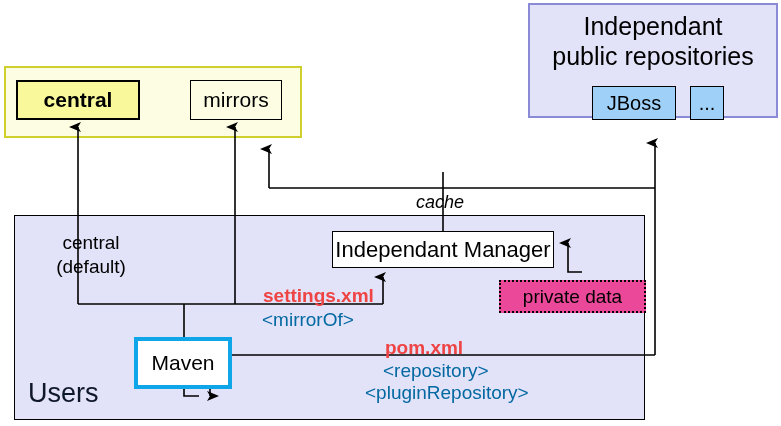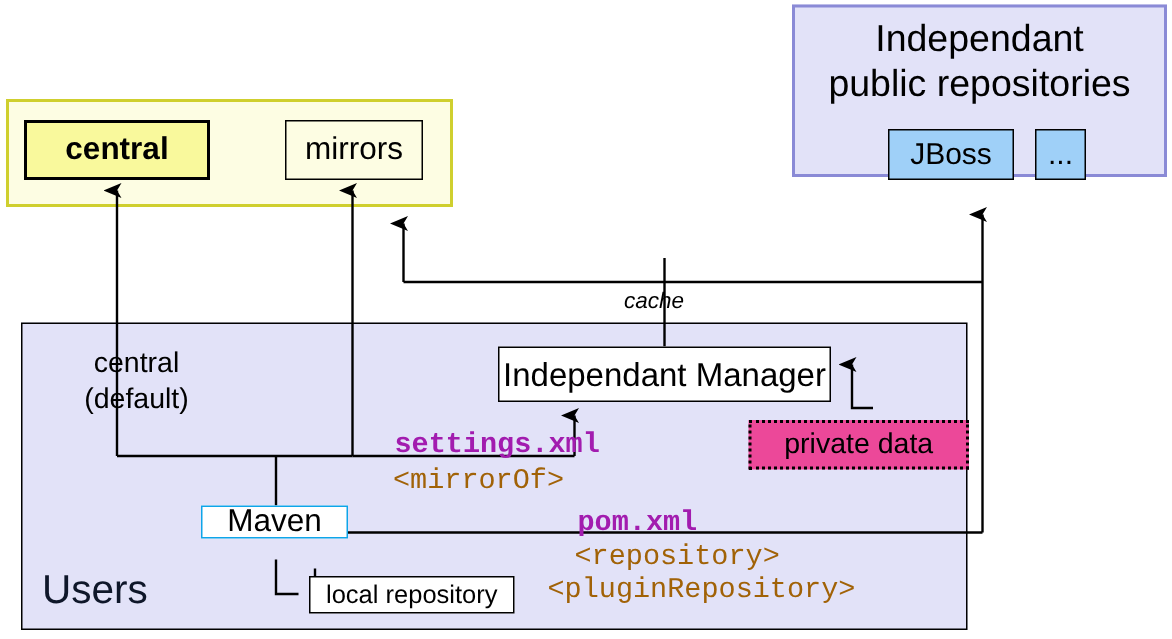--- a/index.html
+++ b/index.html
@@ -90,23 +90,23 @@
   #central-default-label {
     position: absolute;
     left: 36px; top: 231px; width: 110px;
     font-size: 19px;
     text-align: center;
     line-height: 1.25;
     color: #000;
   }
 
   #maven-box {
-    left: 134px; top: 337px; width: 98px; height: 22px;
-    background: #ffffff;
-    border: 1px solid #0ea5e9;
+    left: 134px; top: 337px; width: 98px; height: 52px;
+    background: #ffffff;
+    border: 4px solid #0ea5e9;
     font-size: 21px;
   }
   #local-repo-box {
     left: 206px; top: 384px; width: 137px; height: 25px;
     background: #ffffff;
     border: 1px solid #000000;
     font-size: 17px;
   }
   #repo-manager-box {
     left: 332px; top: 231px; width: 222px; height: 37px;
@@ -121,38 +121,38 @@
     font-size: 19px;
   }
 
   
   .anno {
     position: absolute;
     color: #000;
     white-space: nowrap;
   }
   .mono-bold {
-    font-family: Liberation Mono, monospace;
+    font-family: Liberation Sans, sans-serif;
     font-weight: bold;
     font-size: 19px;
-    color: #a21caf;
+    color: #ef4444;
   }
   .mono-gray {
-    font-family: Liberation Mono, monospace;
-    font-size: 19px;
-    color: #a16207;
+    font-family: Liberation Sans, sans-serif;
+    font-size: 19px;
+    color: #0369a1;
   }
   #settings-xml { left: 263px; top: 285px; }
   #mirror-of    { left: 262px; top: 309px; }
   #pom-xml      { left: 385px; top: 337px; }
   #repository-tag { left: 383px; top: 360px; }
   #plugin-repository-tag { left: 365px; top: 382px; }
   #cache-label {
     left: 416px; top: 192px;
-    font-size: 15px;
+    font-size: 18px;
     font-style: italic;
     font-family: "Liberation Sans", sans-serif;
   }
 
   #wires { position: absolute; left: 0; top: 0; width: 781px; height: 426px; pointer-events: none; }
 </style>
 </head>
 <body>
 
 <div id="canvas">
@@ -203,21 +203,20 @@
 
       <path d="M184,373 L184,396 L199,396"></path>
       <path d="M193,396 L210,396" marker-end="url(#arrowUp)" transform="rotate(90 210 396)"></path>
 
       <path d="M232,355 L655,355"></path>
       <path d="M655,355 L655,143" marker-end="url(#arrowUp)"></path>
     </g>
   </svg>
 
   <div class="box" id="maven-box">Maven</div>
-  <div class="box" id="local-repo-box">local repository</div>
   <div class="box" id="repo-manager-box">Independant Manager</div>
   <div class="box" id="private-data-box">private data</div>
 
   <div class="anno mono-bold" id="settings-xml">settings.xml</div>
   <div class="anno mono-gray" id="mirror-of">&lt;mirrorOf&gt;</div>
   <div class="anno mono-bold" id="pom-xml">pom.xml</div>
   <div class="anno mono-gray" id="repository-tag">&lt;repository&gt;</div>
   <div class="anno mono-gray" id="plugin-repository-tag">&lt;pluginRepository&gt;</div>
   <div class="anno" id="cache-label">cache</div>
 

